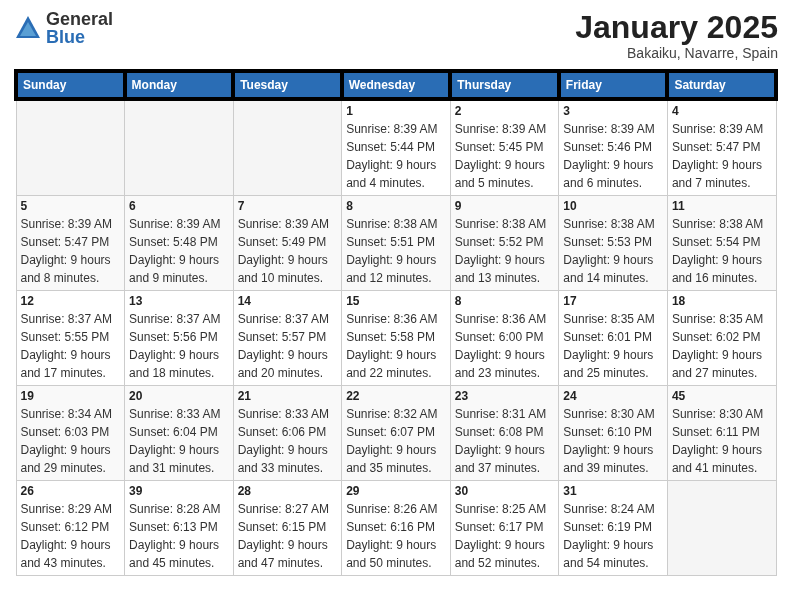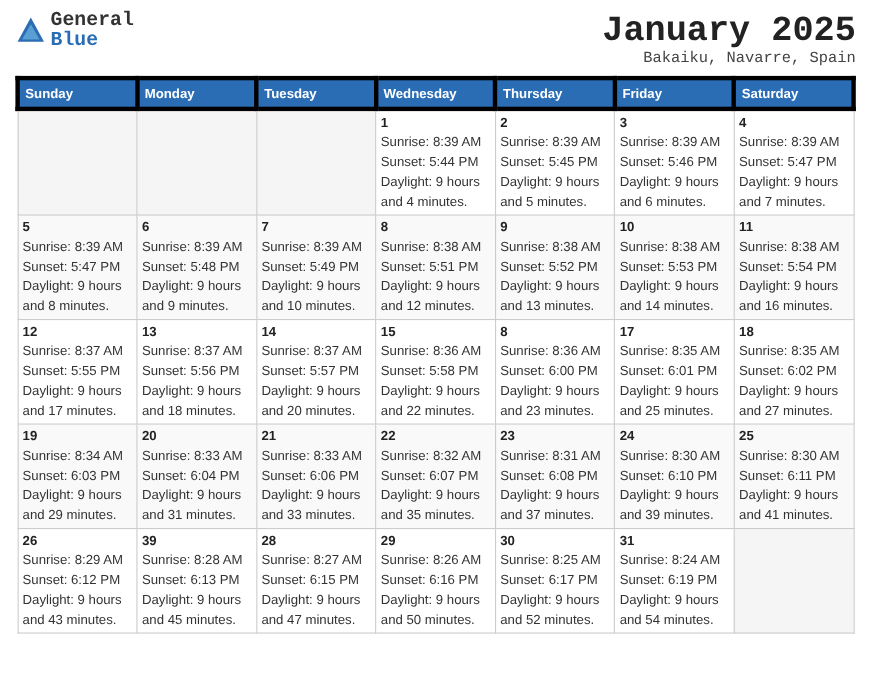--- a/index.html
+++ b/index.html
@@ -13,21 +13,20 @@
     .page {
       width: 792px;
       height: 612px;
       padding: 10px 14px 10px 14px;
     }
     .header {
       display: flex;
       justify-content: space-between;
       align-items: flex-start;
       margin-bottom: 8px;
-      font-family: Liberation Mono, monospace;
     }
     .logo {
       display: flex;
       align-items: center;
     }
     .logo-text {
       display: flex;
       flex-direction: column;
       font-size: 18px;
       font-weight: bold;
@@ -235,21 +234,21 @@
           </td>
           <td>
             <span class="day-num">23</span>
             <div class="day-info">Sunrise: 8:31 AM<br>Sunset: 6:08 PM<br>Daylight: 9 hours<br>and 37 minutes.</div>
           </td>
           <td>
             <span class="day-num">24</span>
             <div class="day-info">Sunrise: 8:30 AM<br>Sunset: 6:10 PM<br>Daylight: 9 hours<br>and 39 minutes.</div>
           </td>
           <td>
-            <span class="day-num">25</span>
+            <span class="day-num">45</span>
             <div class="day-info">Sunrise: 8:30 AM<br>Sunset: 6:11 PM<br>Daylight: 9 hours<br>and 41 minutes.</div>
           </td>
         </tr>
         <tr class="week-row">
           <td>
             <span class="day-num">26</span>
             <div class="day-info">Sunrise: 8:29 AM<br>Sunset: 6:12 PM<br>Daylight: 9 hours<br>and 43 minutes.</div>
           </td>
           <td>
             <span class="day-num">39</span>

